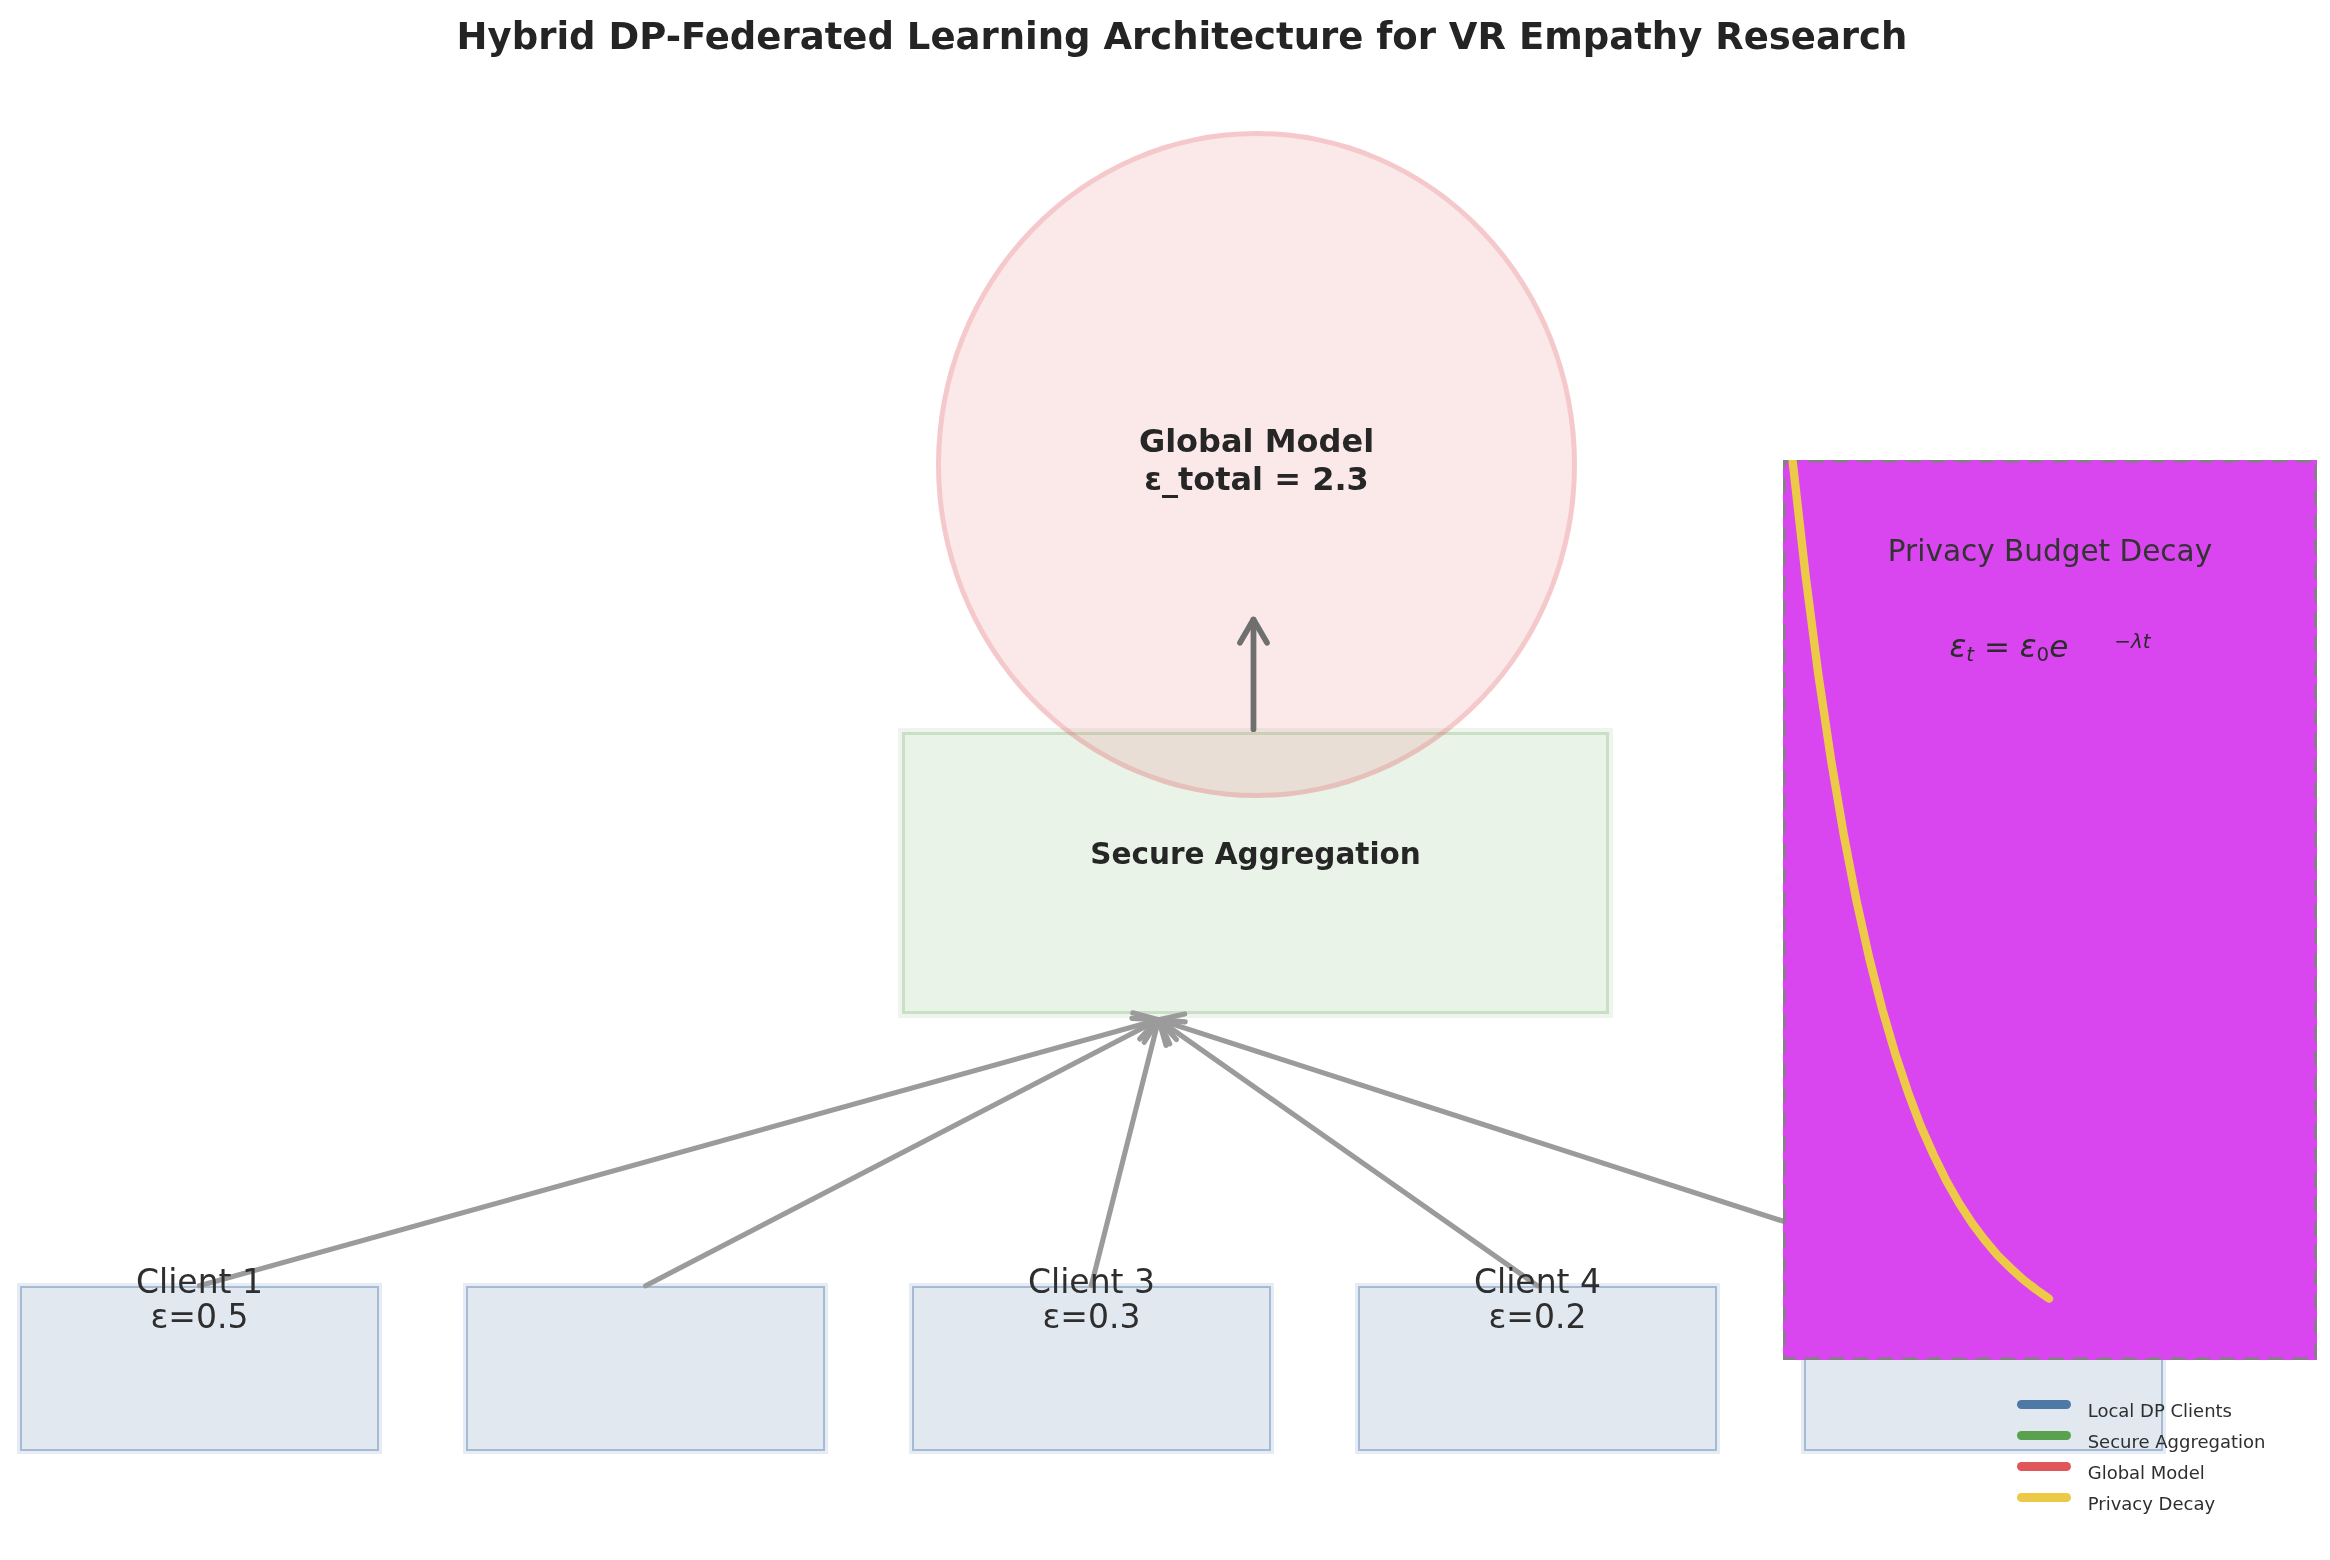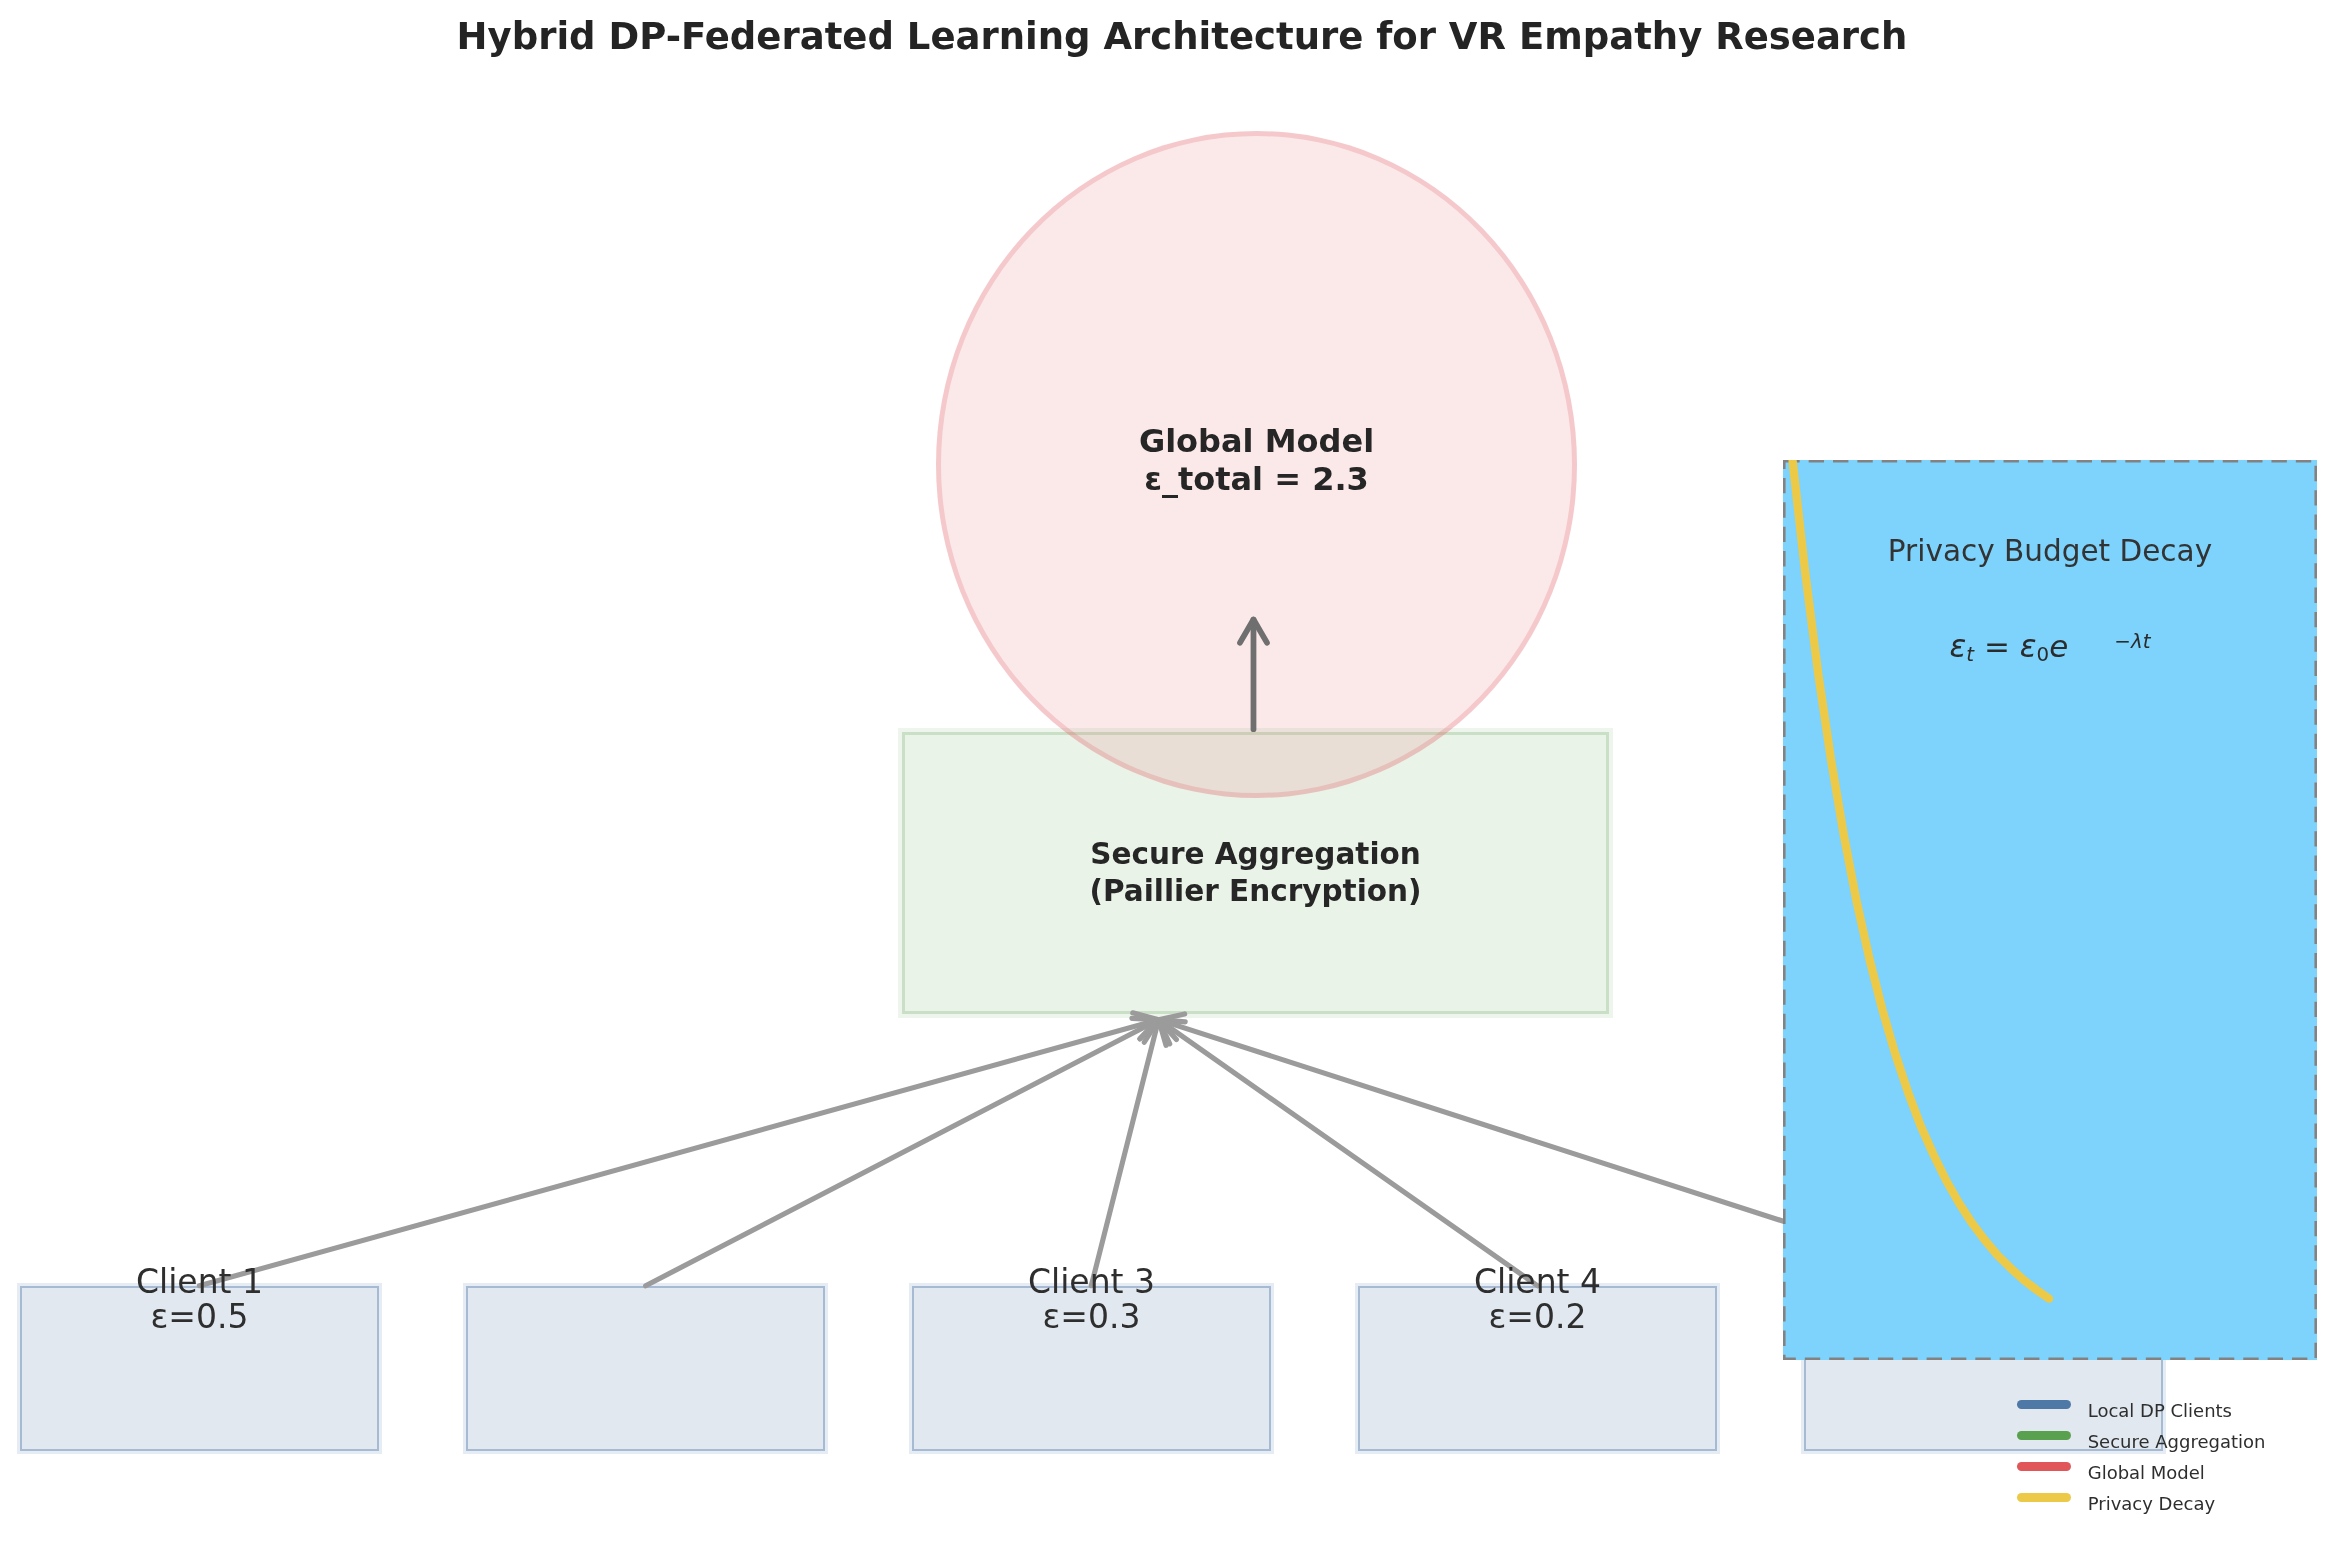--- a/index.html
+++ b/index.html
@@ -47,21 +47,21 @@
   .global-label { left: 936px; top: 422px; width: 641px; font-size: 32px; font-weight: bold; line-height: 38px; }
   .agg-label    { left: 902px; top: 836px; width: 707px; font-size: 29.5px; font-weight: bold; line-height: 37px; }
   .client-label { top: 1264px; width: 359px; font-size: 33px; font-weight: normal; line-height: 35px; color: #2e2e2e; }
 
   
   .layer { position: absolute; left: 0; top: 0; width: 2330px; height: 1561px; pointer-events: none; }
 
   
   .inset {
     position: absolute; left: 1783px; top: 460px; width: 534px; height: 900px;
-    background: #7dd3fc; box-sizing: border-box;
+    background: #d946ef; box-sizing: border-box;
   }
   .inset-title {
     position: absolute; left: 0; top: 74px; width: 534px;
     text-align: center; font-size: 29.5px; color: #333333;
   }
   .formula {
     position: absolute; left: 0; top: 168px; width: 534px;
     text-align: center; font-size: 31px; color: #2b2b2b;
   }
   .formula .it { font-style: italic; }
@@ -114,21 +114,20 @@
     <div class="inset-title">Privacy Budget Decay</div>
     <div class="formula"><span class="it">ε</span><sub class="it">t</sub><span> = </span><span class="it">ε</span><sub>0</sub><span class="it">e</span><sup class="it">−λt</sup></div>
   </div>
 
   <div class="node-label global-label">
     <div>Global Model</div>
     <div>ε_total = 2.3</div>
   </div>
   <div class="node-label agg-label">
     <div>Secure Aggregation</div>
-    <div>(Paillier Encryption)</div>
   </div>
 
   <div class="node-label client-label" style="left:20px">
     <div>Client 1</div>
       <div>ε=0.5</div>
   </div>
   <div class="node-label client-label" style="left:912px">
     <div>Client 3</div>
       <div>ε=0.3</div>
   </div>

